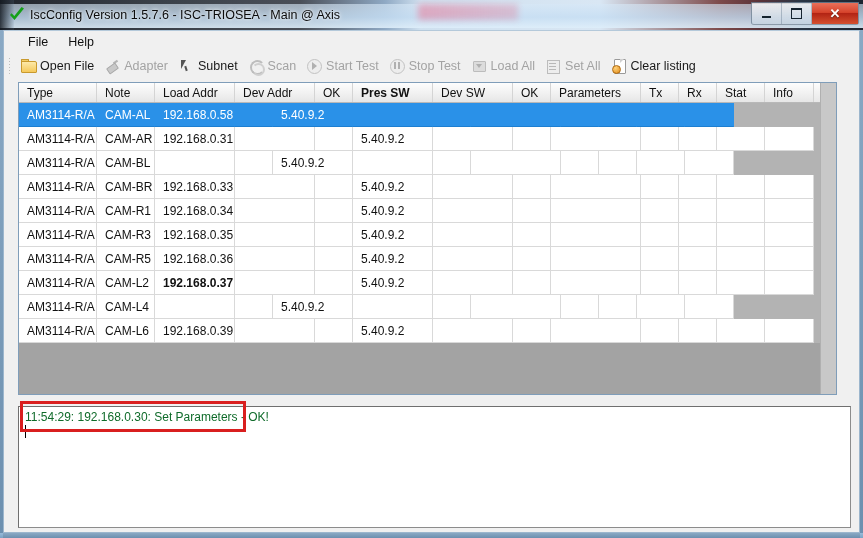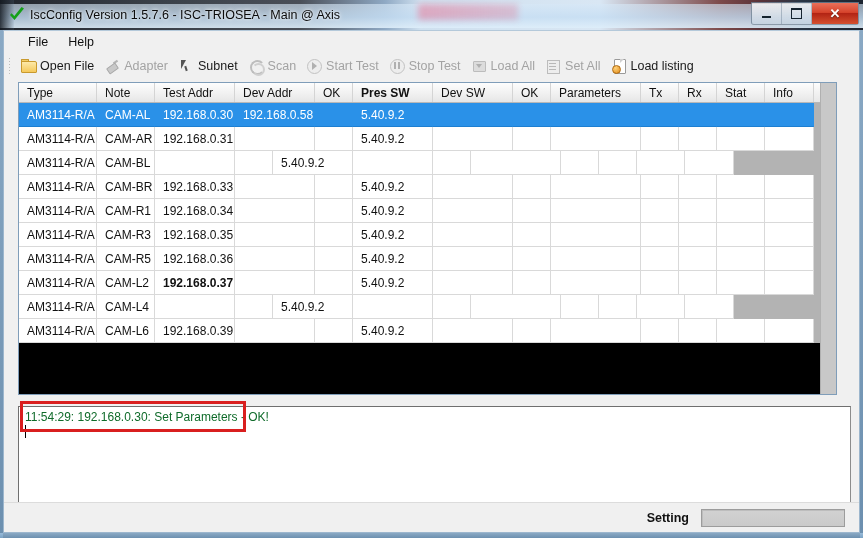--- a/index.html
+++ b/index.html
@@ -193,21 +193,21 @@
     position: absolute; left: 1px; bottom: 0px; width: 7px; height: 7px;
     background: radial-gradient(circle at 35% 30%, #ffd27a, #e08a18);
     border: 1px solid #b06a10; border-radius: 50%;
   }
 
   
   #grid-wrap {
     position: absolute; left: 14px; top: 51px;
     width: 819px; height: 313px;
     border: 1px solid #7f9db9;
-    background: #000000;
+    background: #a3a3a3;
     box-sizing: border-box;
     overflow: hidden;
   }
   #grid-head {
     display: flex; height: 20px; box-sizing: border-box;
     background: linear-gradient(180deg,#fdfdfd,#f2f2f2 50%,#e8e8e8);
     border-bottom: 1px solid #b8b8b8;
   }
   #grid-head .hcell {
     display: flex; align-items: center; padding-left: 8px; box-sizing: border-box;
@@ -379,45 +379,44 @@
         </span>
         <span>Set All</span>
       </div>
 
       <div class="tb-btn">
         <span class="tb-ico ico-page">
           <span class="pg-body"></span>
             <span class="pg-fold"></span>
             <span class="pg-badge"></span>
         </span>
-        <span>Load listing</span>
+        <span>Clear listing</span>
       </div>
     </div>
 
     <div id="grid-wrap">
       <div id="grid-head">
           <div class="hcell" style="width: 78px;">Type</div>
           <div class="hcell" style="width: 58px;">Note</div>
-          <div class="hcell" style="width: 80px;">Test Addr</div>
+          <div class="hcell" style="width: 80px;">Load Addr</div>
           <div class="hcell" style="width: 80px;">Dev Addr</div>
           <div class="hcell" style="width: 38px;">OK</div>
           <div class="hcell" style="width: 80px; font-weight: bold;">Pres SW</div>
           <div class="hcell" style="width: 80px;">Dev SW</div>
           <div class="hcell" style="width: 38px;">OK</div>
           <div class="hcell" style="width: 90px;">Parameters</div>
           <div class="hcell" style="width: 38px;">Tx</div>
           <div class="hcell" style="width: 38px;">Rx</div>
           <div class="hcell" style="width: 48px;">Stat</div>
           <div class="hcell" style="width: 49px;">Info</div>
         </div>
       <div id="grid-body">
           <div class="grow selected">
             <div class="gcell" style="width: 78px;">AM3114-R/A</div>
             <div class="gcell" style="width: 58px;">CAM-AL</div>
-            <div class="gcell" style="width: 80px;">192.168.0.30</div>
             <div class="gcell" style="width: 80px;">192.168.0.58</div>
             <div class="gcell" style="width: 38px;"></div>
             <div class="gcell" style="width: 80px;">5.40.9.2</div>
             <div class="gcell" style="width: 80px;"></div>
             <div class="gcell" style="width: 38px;"></div>
             <div class="gcell" style="width: 90px;"></div>
             <div class="gcell" style="width: 38px;"></div>
             <div class="gcell" style="width: 38px;"></div>
             <div class="gcell" style="width: 48px;"></div>
             <div class="gcell" style="width: 49px;"></div>
@@ -558,19 +557,15 @@
         </div>
       <div id="grid-vscroll"></div>
     </div>
 
     <div id="logbox">
       <div id="log-line">11:54:29: 192.168.0.30: Set Parameters - OK!</div>
       <div id="log-caret"></div>
     </div>
     <div id="red-box"></div>
 
-    <div id="statusbar">
-      <div id="status-label">Setting</div>
-      <div id="progressbar"></div>
-    </div>
 
   </div>
 </div>
 
 </body></html>

